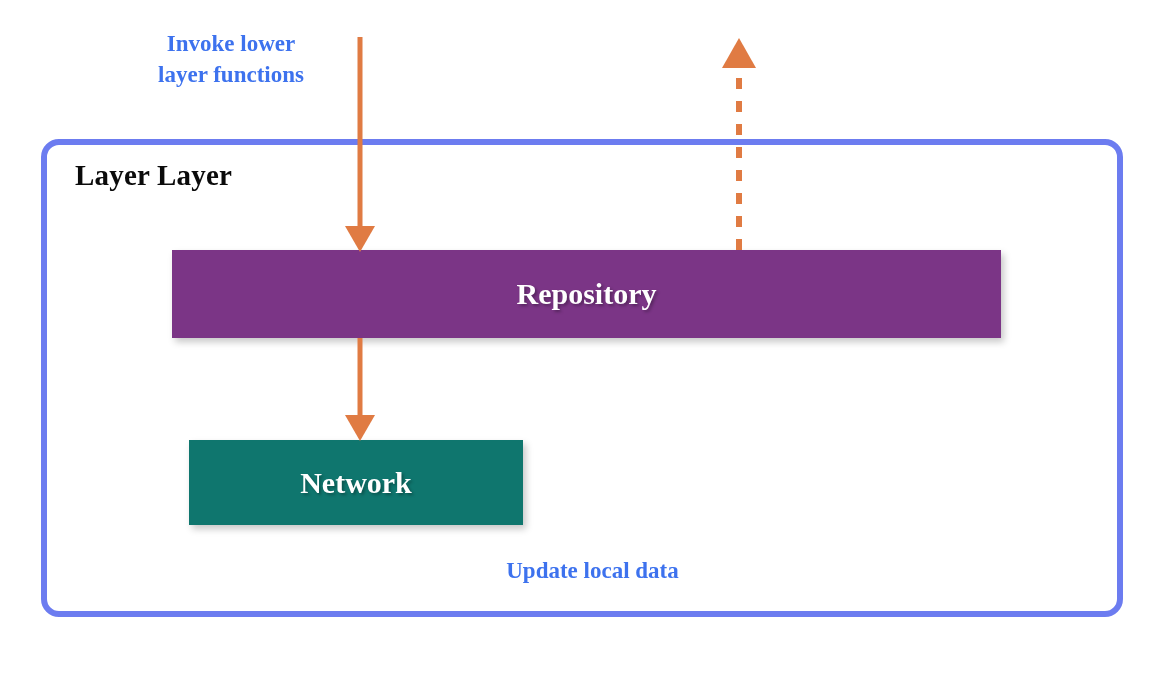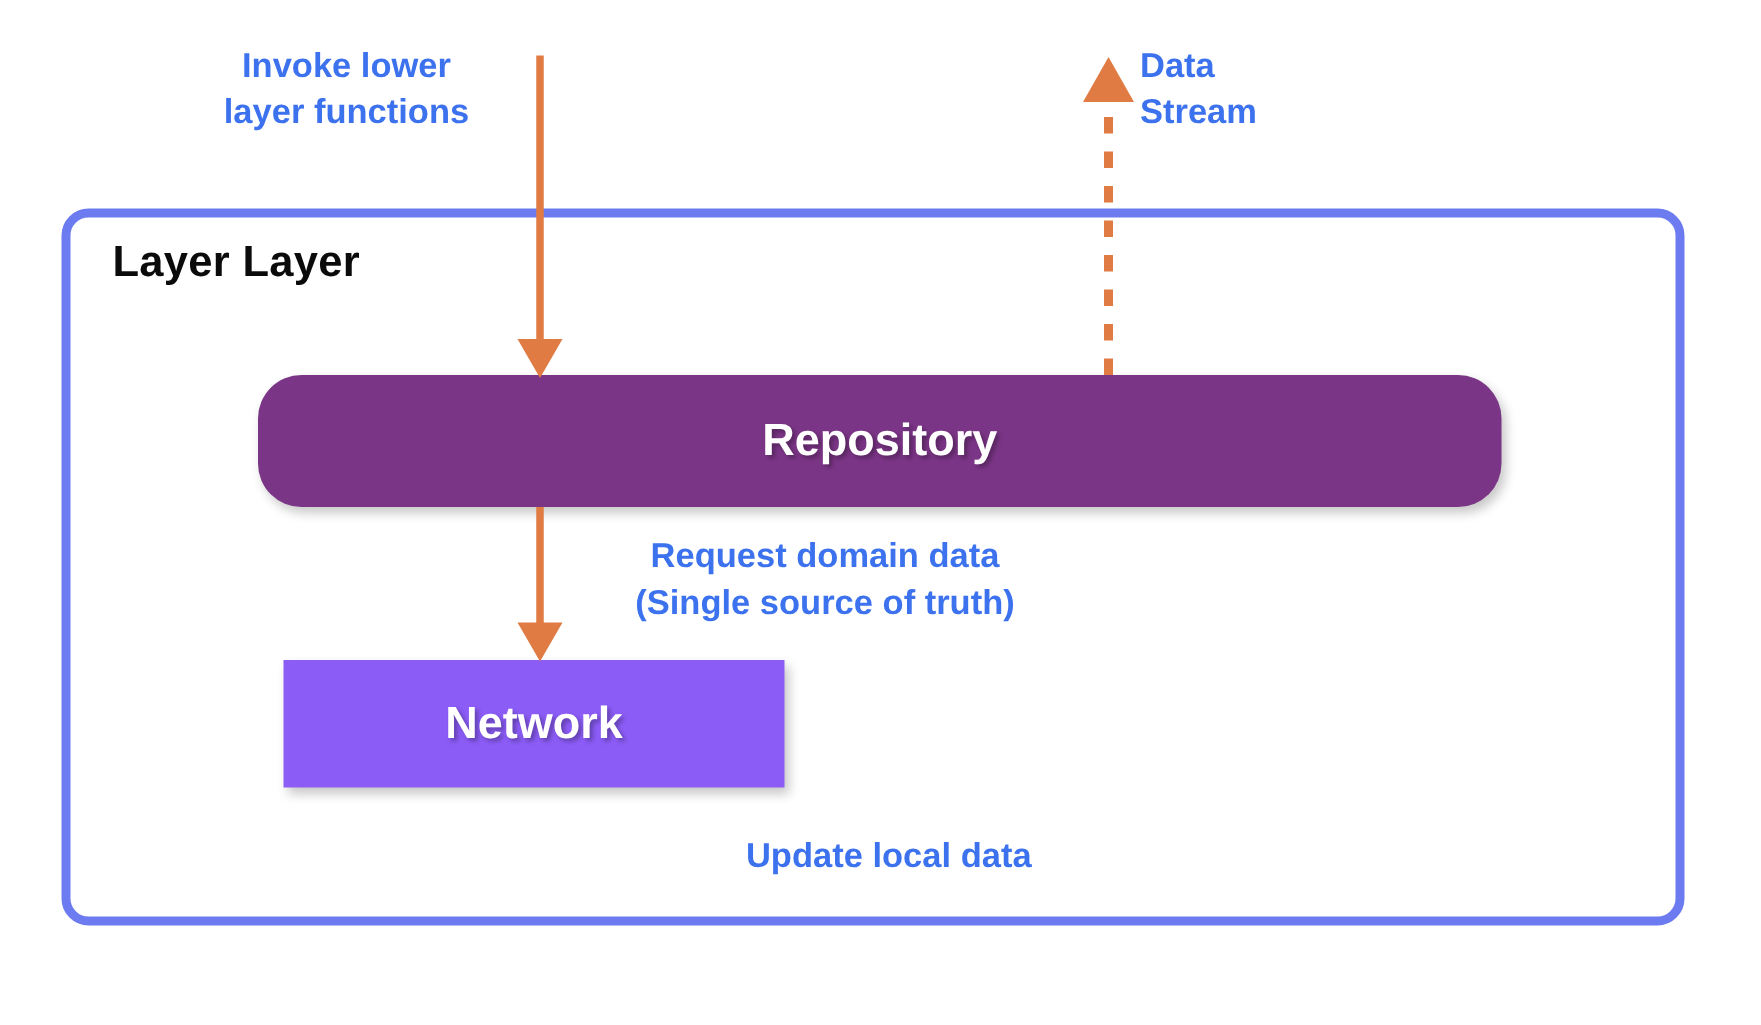--- a/index.html
+++ b/index.html
@@ -9,20 +9,21 @@
   }
   body {
     font-family: "Liberation Sans", sans-serif;
   }
   #canvas {
     position: relative;
     width: 1174px;
     height: 634px;
     background: #ffffff;
     overflow: hidden;
+    font-family: Liberation Serif, serif;
   }
 
   
   .label {
     position: absolute;
     color: #3d72ee;
     font-weight: bold;
     font-size: 23px;
     line-height: 31px;
     white-space: pre-line;
@@ -90,28 +91,27 @@
   .block span {
     text-shadow: 2px 2px 3px rgba(0,0,0,0.30);
   }
   #repository-block {
     left: 172px;
     top: 250px;
     width: 829px;
     height: 88px;
     background: #7b3586;
     font-size: 30px;
-    border-radius: 29px;
   }
   #network-block {
     left: 189px;
     top: 440px;
     width: 334px;
     height: 85px;
-    background: #8b5cf6;
+    background: #0f766e;
     font-size: 30px;
   }
 
   
   #arrows {
     position: absolute;
     left: 0;
     top: 0;
     width: 1174px;
     height: 683px;
@@ -119,32 +119,28 @@
   }
 </style>
 </head>
 <body>
 
 <div id="canvas">
 
   <div class="label" id="invoke-label">Invoke lower
 layer functions</div>
 
-  <div class="label" id="data-stream-label">Data
-Stream</div>
 
   <div id="data-layer-box"></div>
   <div id="data-layer-title">Layer Layer</div>
 
   <div class="block" id="repository-block">
     <span>Repository</span>
   </div>
 
-  <div class="label" id="request-label">Request domain data
-(Single source of truth)</div>
 
   <div class="block" id="network-block">
     <span>Network</span>
   </div>
 
   <div class="label" id="update-label">Update local data</div>
 
   <svg id="arrows" viewBox="0 0 1174 683" width="1174" height="683" xmlns="http://www.w3.org/2000/svg">
 
     <g>

